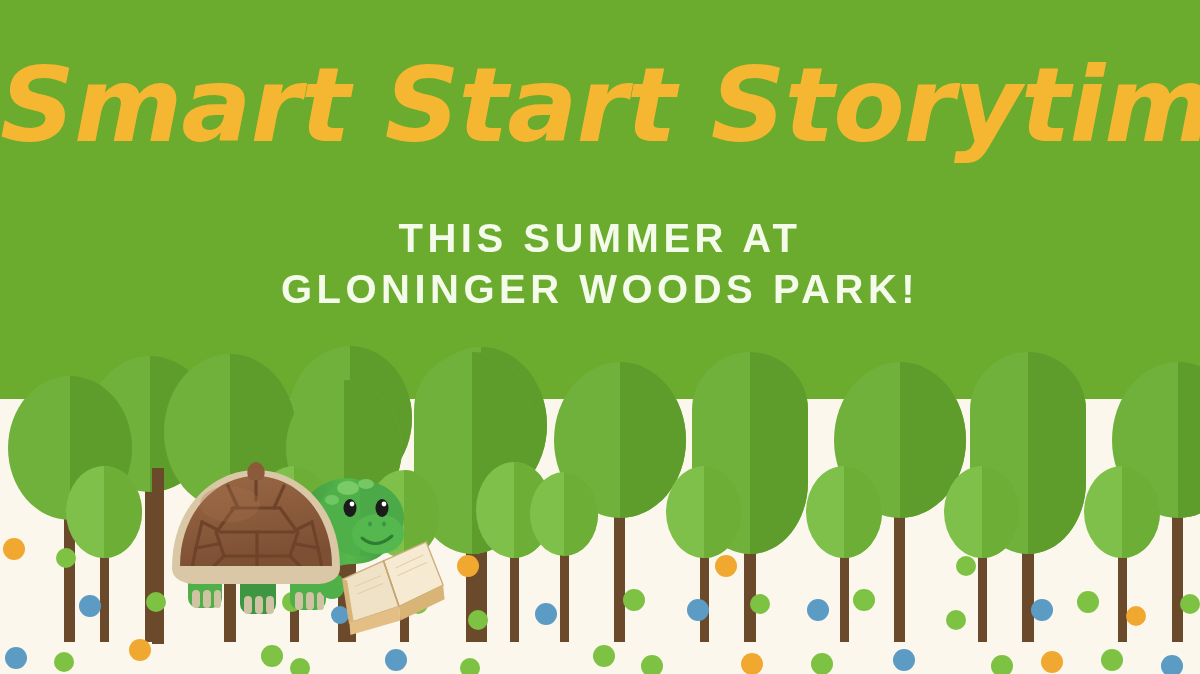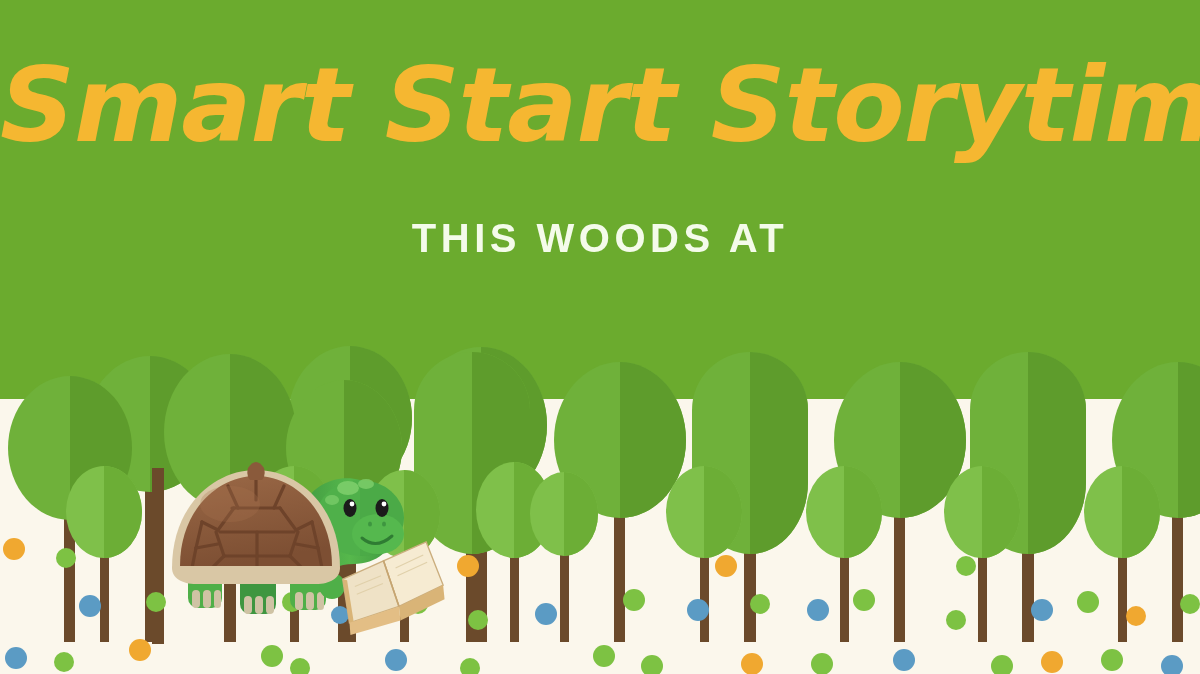--- a/index.html
+++ b/index.html
@@ -389,16 +389,17 @@
           <path d="M68 34 L98 28"></path>
           <path d="M68 42 L100 36"></path>
         </g>
       </g>
     </svg>
   </div>
 
   <div class="headline">Smart Start Storytime!</div>
 
   <div class="subtitle">
-    <span class="line">THIS WOODS AT</span>
+    <span class="line">THIS SUMMER AT</span>
+    <span class="line">GLONINGER WOODS PARK!</span>
   </div>
 
 </div>
 
 </body></html>

